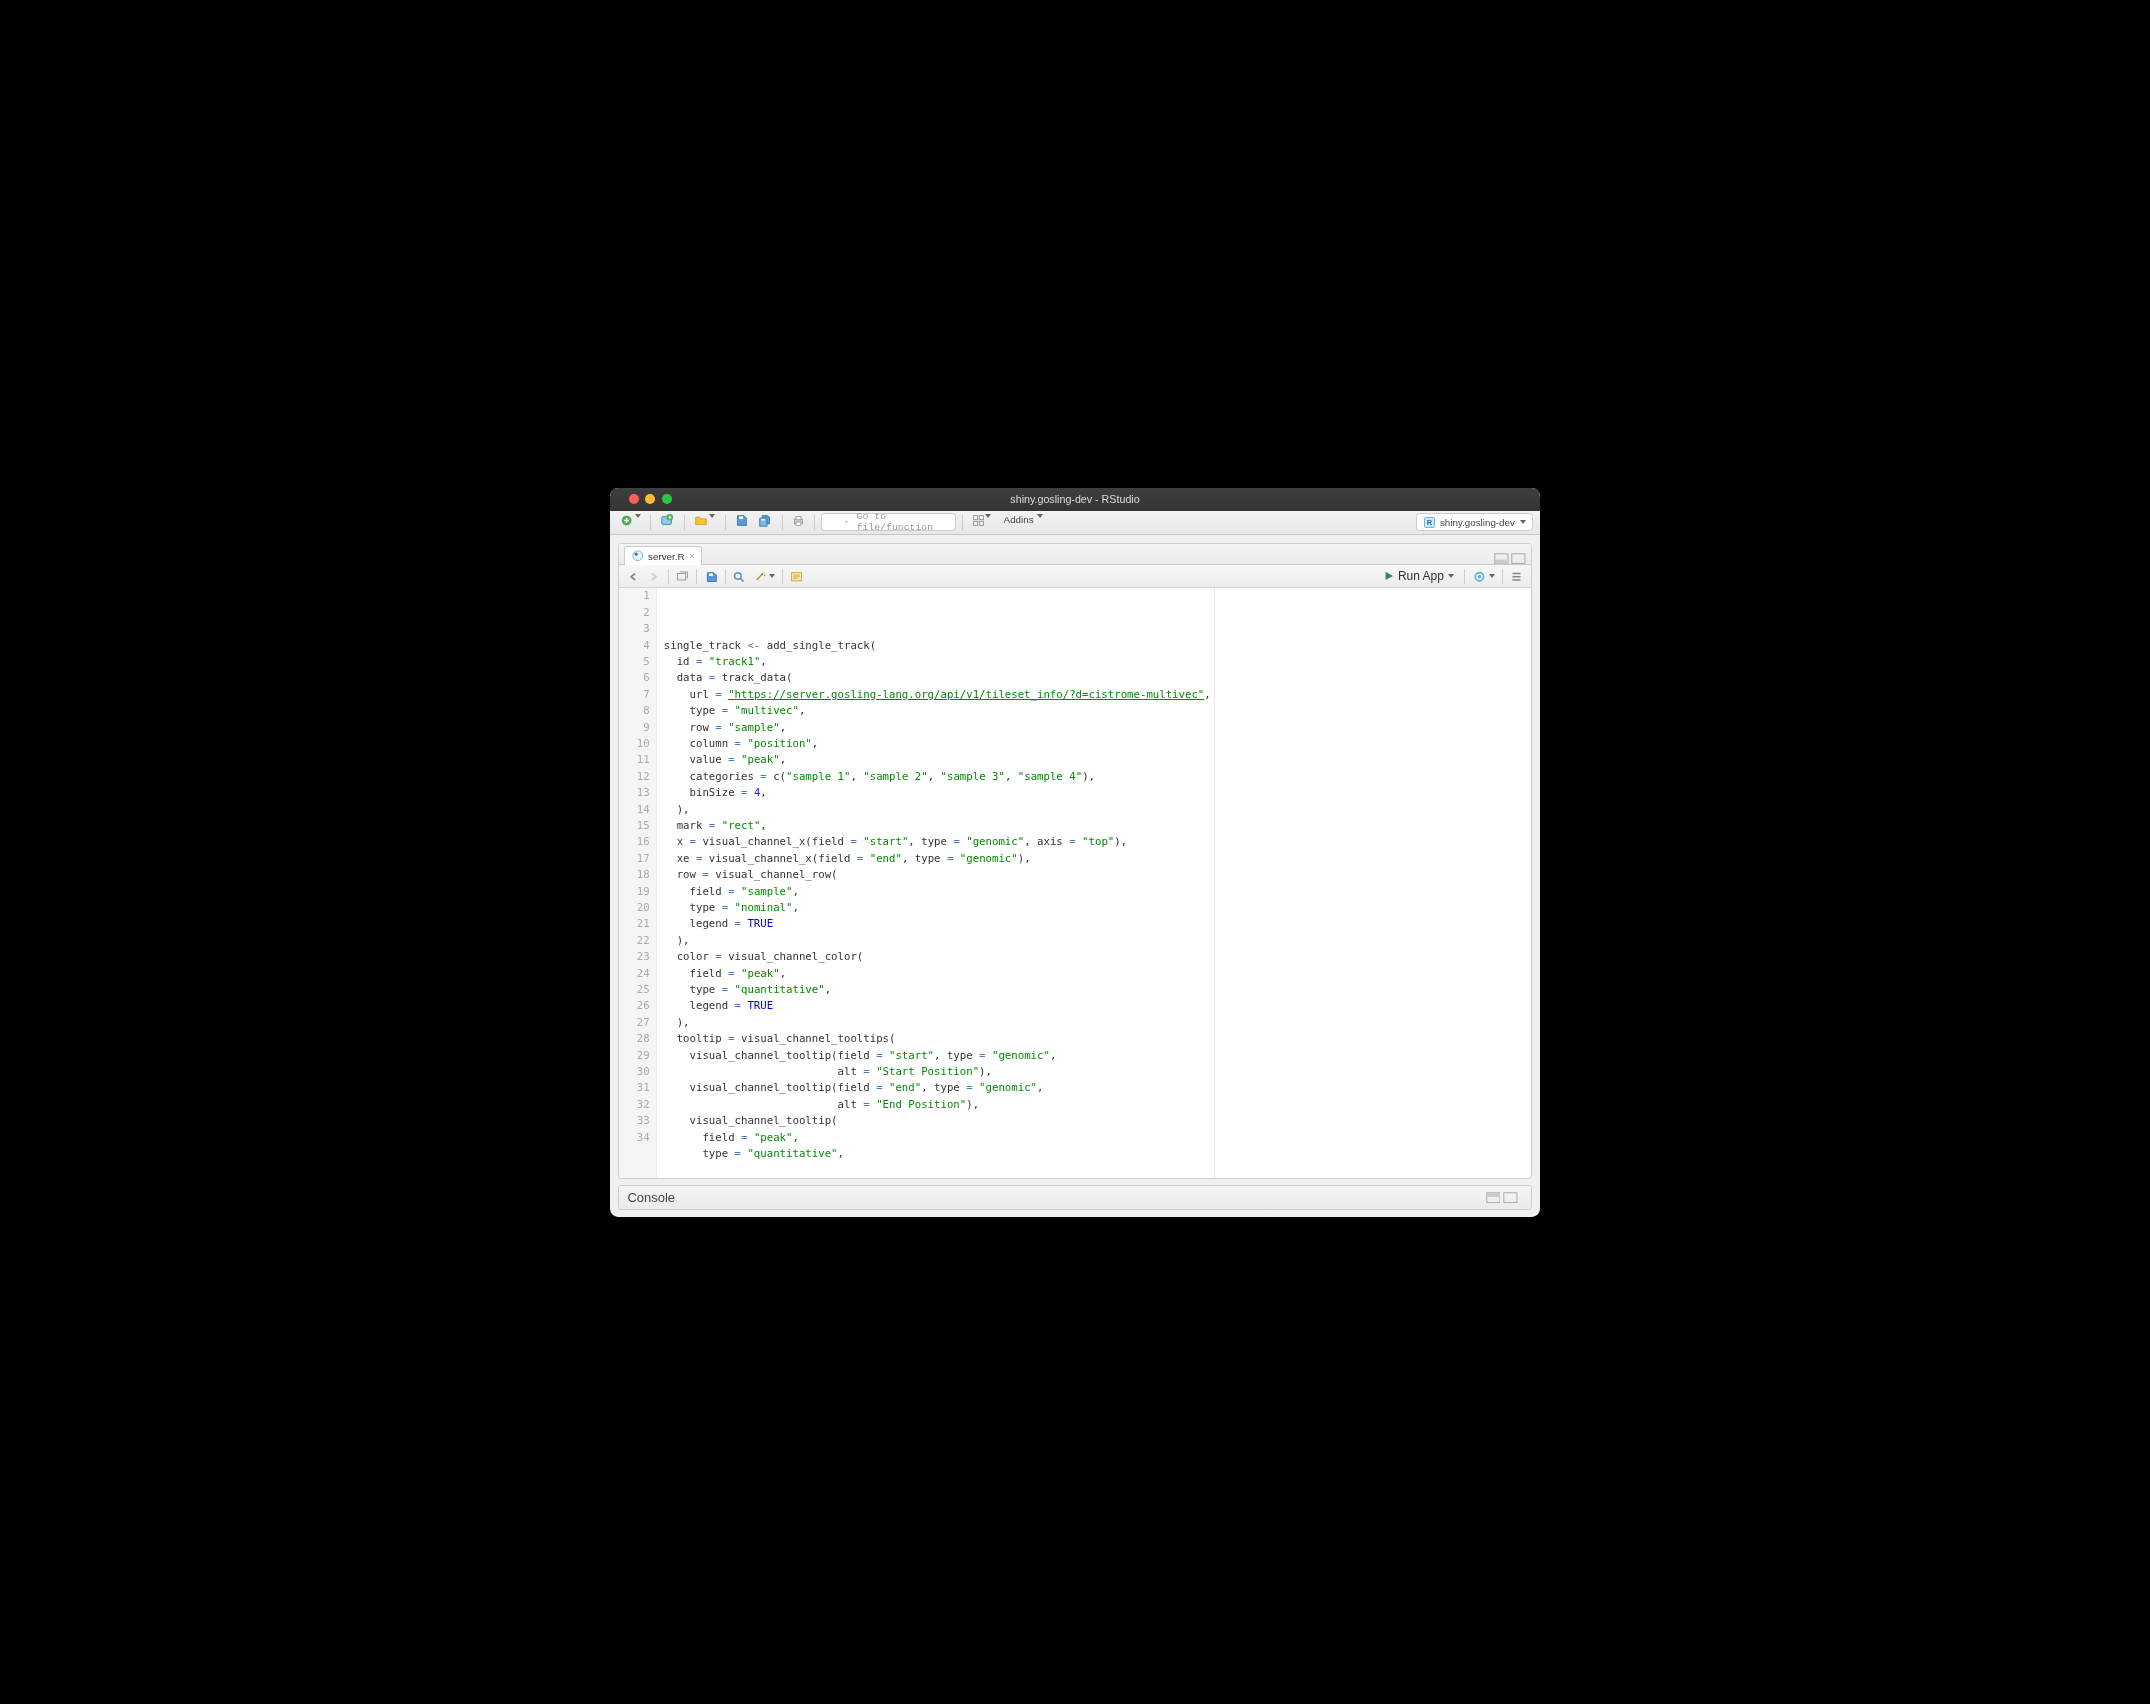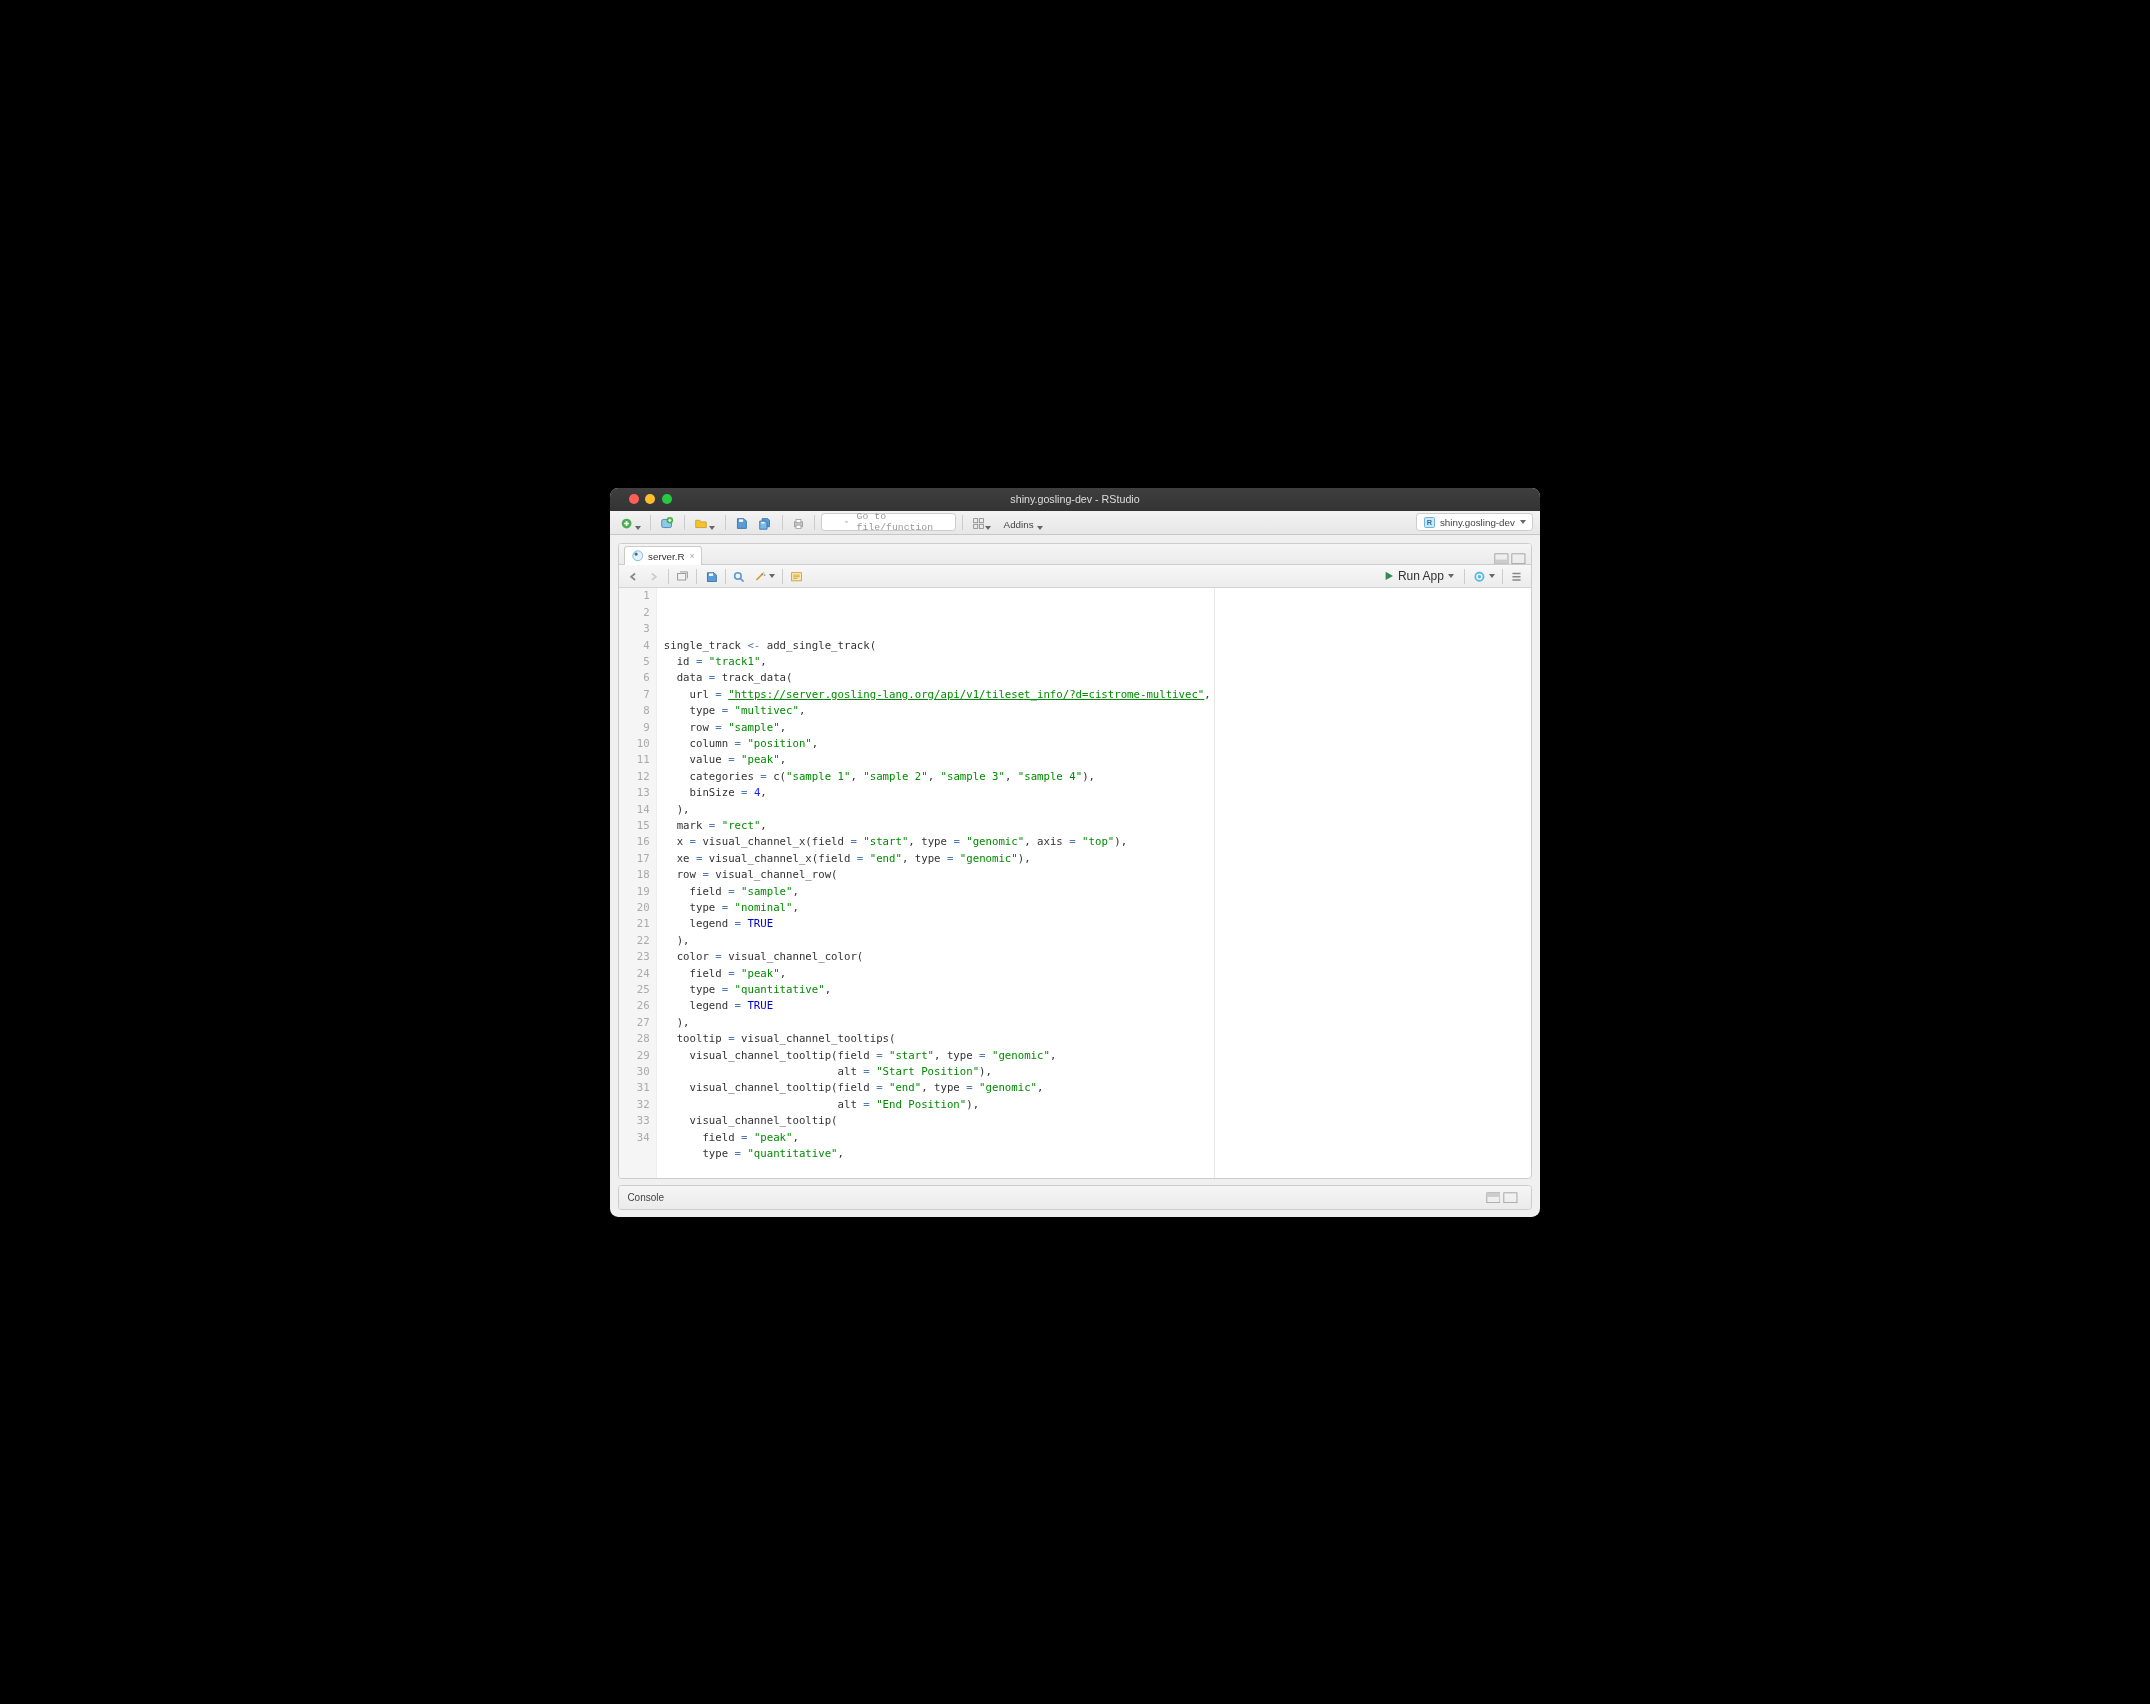--- a/index.html
+++ b/index.html
@@ -4,21 +4,21 @@
 <style>
 * { margin: 0; padding: 0; box-sizing: border-box; }
 body { background: #000; font-family: -apple-system, "Lucida Grande", sans-serif; font-size: 10.7px; display: flex; align-items: center; justify-content: center; height: 100vh; }
 .window { width: 930px; height: 729px; background: #f0f0f0; border-radius: 8.2px; overflow: hidden; box-shadow: 0 16.4px 49px rgba(0,0,0,0.5); display: flex; flex-direction: column; }
 .titlebar { height: 23px; background: linear-gradient(#3f3f3f, #333); display: flex; align-items: center; padding: 0 19px; position: relative; }
 .traffic { display: flex; gap: 6.6px; }
 .dot { width: 9.8px; height: 9.8px; border-radius: 50%; }
 .dot.red { background: #ff5f57; } .dot.yellow { background: #febc2e; } .dot.green { background: #28c840; }
 .title { position: absolute; left: 50%; transform: translateX(-50%); color: #ddd; font-size: 10.7px; }
 .maintoolbar { height: 24.6px; background: linear-gradient(#f3f3f3,#e7e7e7); border-bottom: 0.8px solid #c7c7c7; display: flex; align-items: center; padding: 0 6.6px; gap: 3.3px; }
-.tbtn { display: inline-flex; align-items: flex-end; justify-content: center; height: 18px; min-width: 19.7px; padding: 0 2.5px; border: 0.8px solid transparent; border-radius: 2.5px; cursor: pointer; }
+.tbtn { display: inline-flex; align-items: flex-start; justify-content: center; height: 18px; min-width: 19.7px; padding: 0 2.5px; border: 0.8px solid transparent; border-radius: 2.5px; cursor: pointer; }
 .sep { width: 0.8px; height: 14.8px; background: #ccc; margin: 0 2.5px; }
 .gotofile { height: 18px; width: 135px; border: 0.8px solid #ccc; border-radius: 3.3px; background: #fff; display: flex; align-items: center; padding: 0 22px; color: #999; font-size: 9.8px; gap: 8px; font-family: Liberation Mono, monospace; }
 .proj { margin-left: auto; height: 18px; border: 0.8px solid #ccc; border-radius: 3.3px; background: #fff; display: flex; align-items: center; padding: 0 6.6px; gap: 4.9px; font-size: 9.8px; color: #444; }
 .rproj-ico { width: 11.5px; height: 11.5px; background: #cfe8f9; border: 0.8px solid #6bb5e0; border-radius: 1.6px; display: flex; align-items: center; justify-content: center; font-size: 7.4px; color: #2874a6; font-weight: bold; }
 .caret { width: 0; height: 0; border-left: 3.3px solid transparent; border-right: 3.3px solid transparent; border-top: 4.1px solid #666; }
 .content { flex: 1; display: flex; flex-direction: column; padding: 8.2px 8.2px 6.6px 8.2px; gap: 6.6px; min-height: 0; }
 .pane { background: #fff; border: 0.8px solid #ccc; border-radius: 3.3px; display: flex; flex-direction: column; overflow: hidden; }
 .source-pane { flex: 1; min-height: 0; }
 .tabbar { height: 21px; background: linear-gradient(#f5f5f5,#ebebeb); border-bottom: 0.8px solid #ccc; display: flex; align-items: flex-end; padding-left: 4.9px; position: relative; }
 .tab { height: 19px; background: #fff; border: 0.8px solid #ccc; border-bottom: none; border-radius: 3.3px 3.3px 0 0; display: flex; align-items: center; padding: 0 6.6px; gap: 4.9px; font-size: 9.8px; color: #333; position: relative; top: 0.8px; }
@@ -34,21 +34,21 @@
 .margin-line { position: absolute; left: 557px; top: 0; bottom: 0; width: 0.8px; background: #e8e8e8; }
 .s { color: #008b00; } 
 .n { color: #1a1aff; } 
 .k { color: #0000cd; } 
 .o { color: #4f7ab3; } 
 .u { text-decoration: underline; }
 .statusbar { height: 18px; background: linear-gradient(#f3f3f3,#e8e8e8); border-top: 0.8px solid #d4d4d4; display: flex; align-items: center; padding: 0 6.6px; font-size: 9.8px; color: #555; }
 .sbsep { width: 0.8px; height: 11.5px; background: #ccc; margin: 0 6.6px; }
 .updown { display: inline-block; font-size: 7.4px; color: #888; margin-left: 3.3px; }
 .console-pane { height: 24.6px; }
-.console-header { height: 23px; background: linear-gradient(#f5f5f5,#ebebeb); display: flex; align-items: center; padding: 0 8.2px; font-size: 10px; color: #444; }
+.console-header { height: 23px; background: linear-gradient(#f5f5f5,#ebebeb); display: flex; align-items: center; padding: 0 8.2px; font-size: 13px; color: #444; }
 svg { display: block; }
 </style>
 </head>
 <body>
 
 <div class="window">
 
   <div class="titlebar">
     <div class="traffic">
       <div class="dot red"></div>

